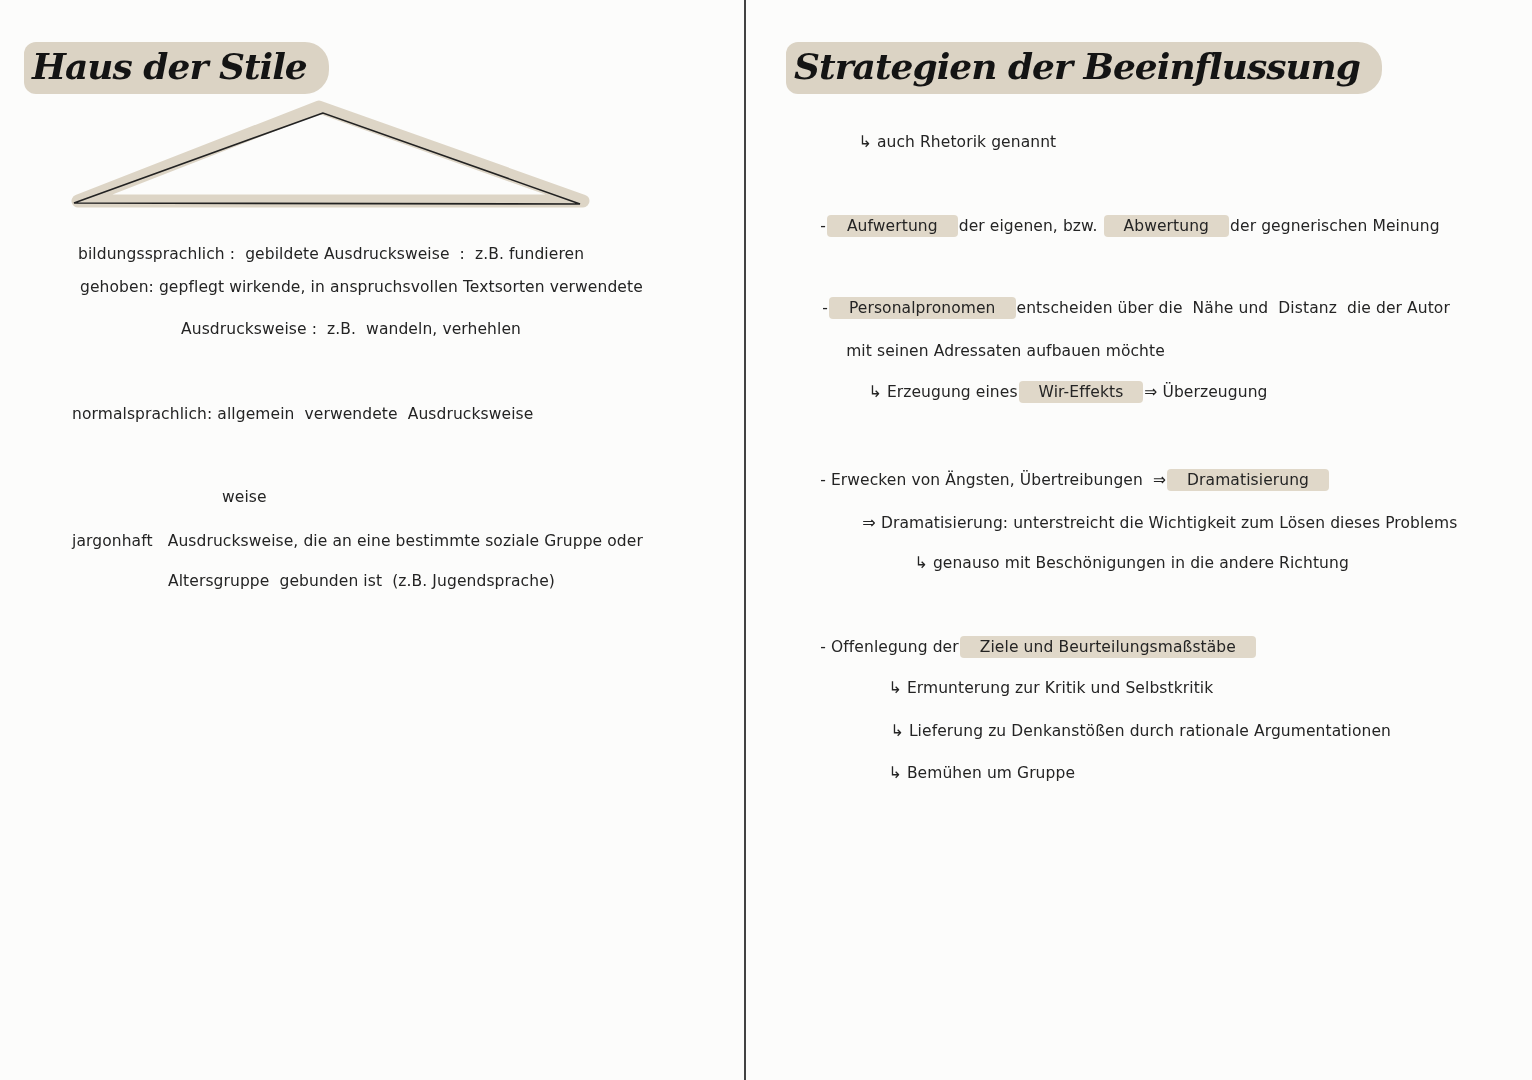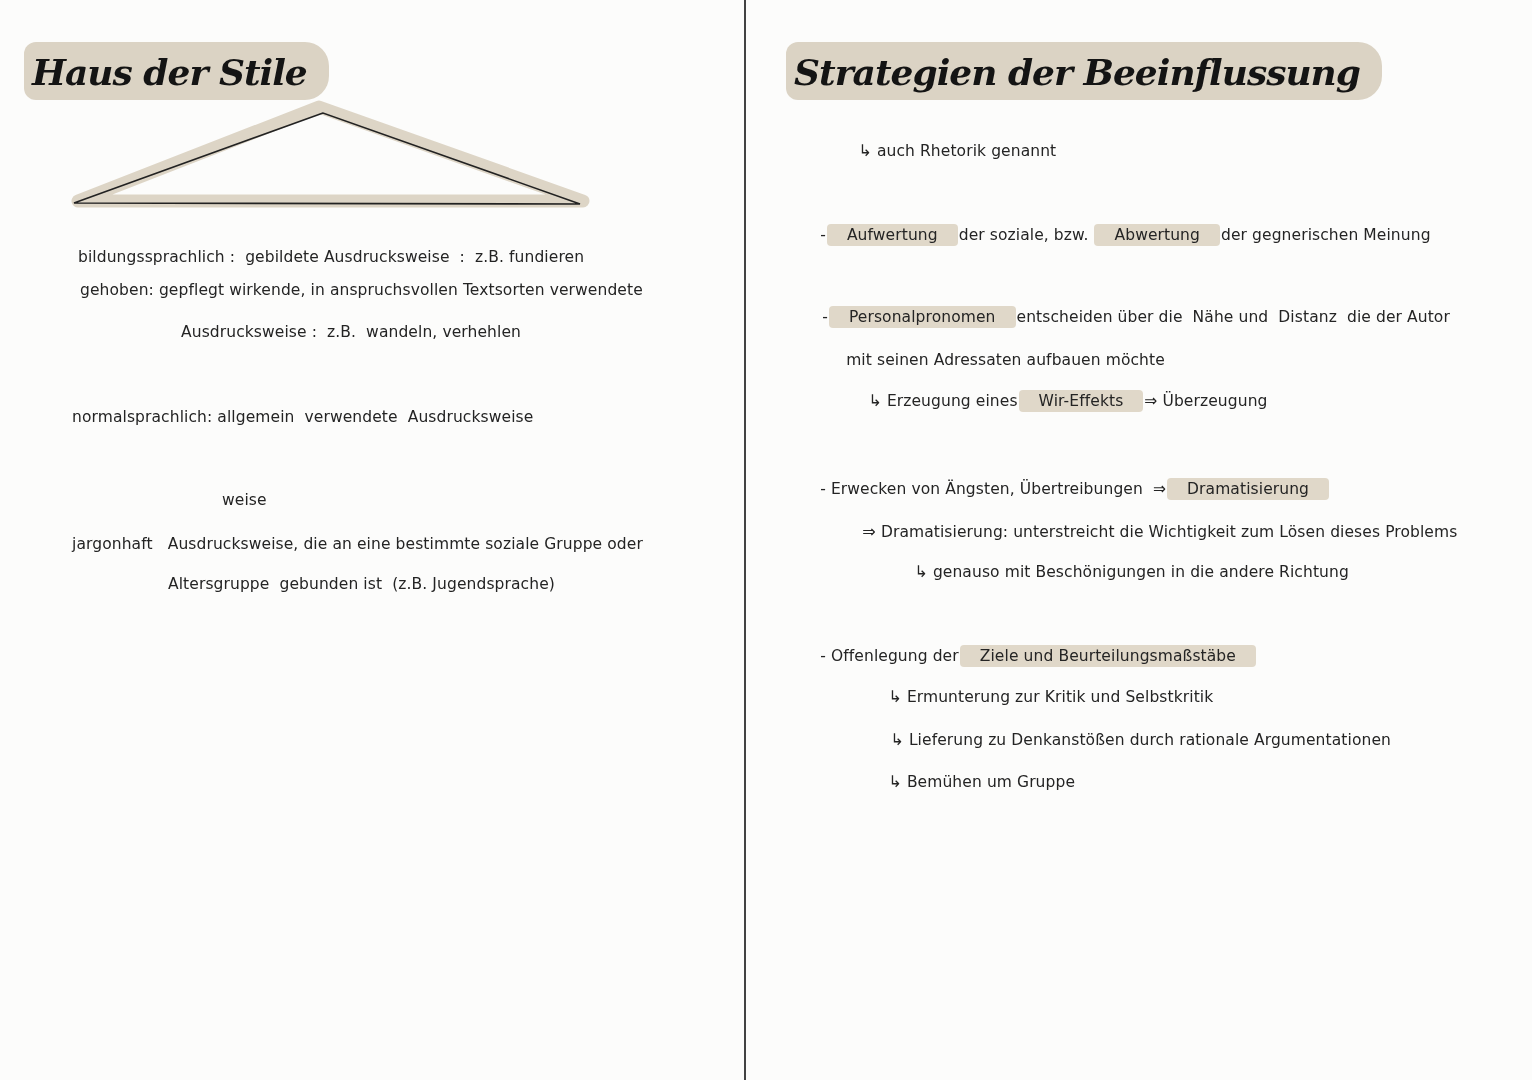--- a/index.html
+++ b/index.html
@@ -8,29 +8,29 @@
     overflow:hidden;font-family:"DejaVu Sans",sans-serif;color:#242424;
   }
   .page{position:absolute;top:0;height:1080px;}
   .page.left{left:0;width:744px;}
   .page.right{left:746px;width:786px;}
   .divider{position:absolute;left:744px;top:0;width:2px;height:1080px;background:#424242;}
 
   .title-pill{
     position:absolute;display:flex;align-items:center;
     background:#dbd3c4;border-radius:12px 24px 24px 12px;
-    height:47px;padding:6px 22px 5px 8px;justify-content:center;
+    height:47px;padding:0 22px 5px 8px;justify-content:center;
   }
   .title-text{
     font-family:"DejaVu Serif",serif;font-style:italic;font-weight:bold;
     font-size:36px;color:#141414;letter-spacing:-1px;white-space:pre;
   }
 
   .line{
-    position:absolute;white-space:pre;font-size:15.5px;line-height:30px;
+    position:absolute;white-space:pre;font-size:15.5px;line-height:24px;
     letter-spacing:0.1px;color:#242424;
   }
   .hl{
     background:#e0d8c9;border-radius:4px;
     padding:2px 20px 2px;margin:-2px -4px -2px;
   }
   .arrow{font-size:16px;}
   .roof{position:absolute;left:62px;top:96px;}
 </style>
 </head>
@@ -65,21 +65,21 @@
 
     <div class="title-pill" style="left:40px;top:42px">
       <span class="title-text">Strategien der Beeinflussung</span>
     </div>
 
     <div class="line" style="left:82px;top:106px">
       <span class="arrow">↳ </span><span>auch Rhetorik genannt</span>
     </div>
 
     <div class="line" style="left:44px;top:190px">
-      <span>- </span><span class="hl">Aufwertung</span><span> der soziale, bzw.  </span><span class="hl">Abwertung</span><span> der gegnerischen Meinung</span>
+      <span>- </span><span class="hl">Aufwertung</span><span> der eigenen, bzw.  </span><span class="hl">Abwertung</span><span> der gegnerischen Meinung</span>
     </div>
 
     <div class="line" style="left:46px;top:272px">
       <span>- </span><span class="hl">Personalpronomen</span><span> entscheiden über die  Nähe und  Distanz  die der Autor</span>
     </div>
 
     <div class="line" style="left:70px;top:315px">
       <span>mit seinen Adressaten aufbauen möchte</span>
     </div>
 

